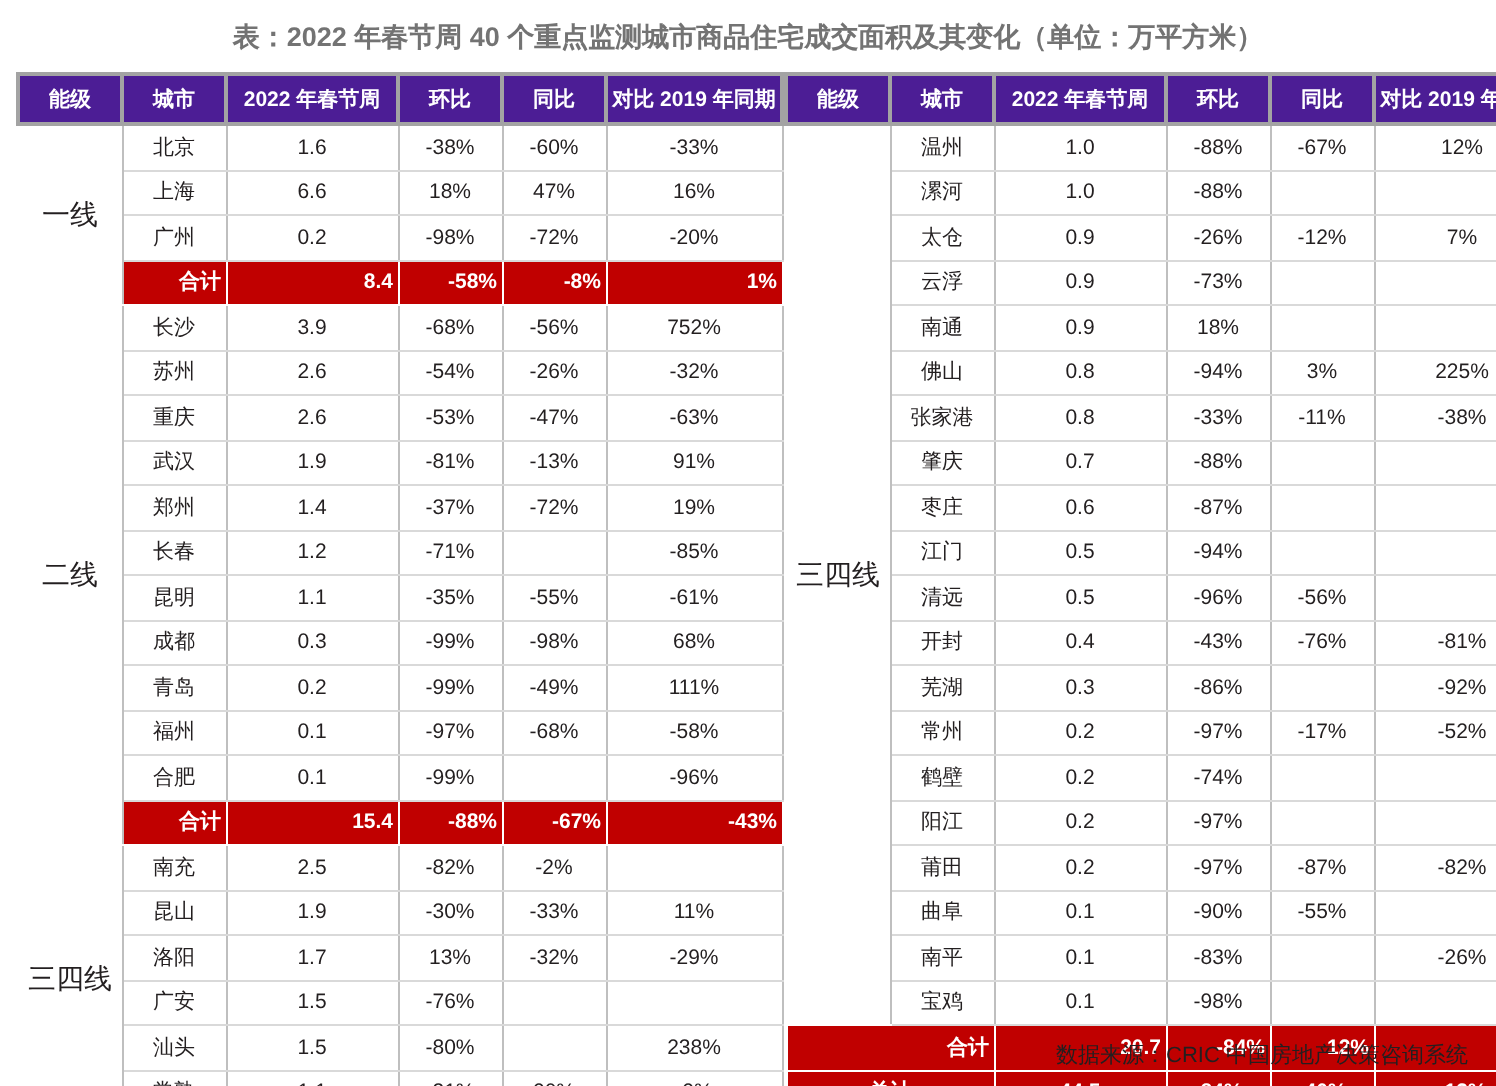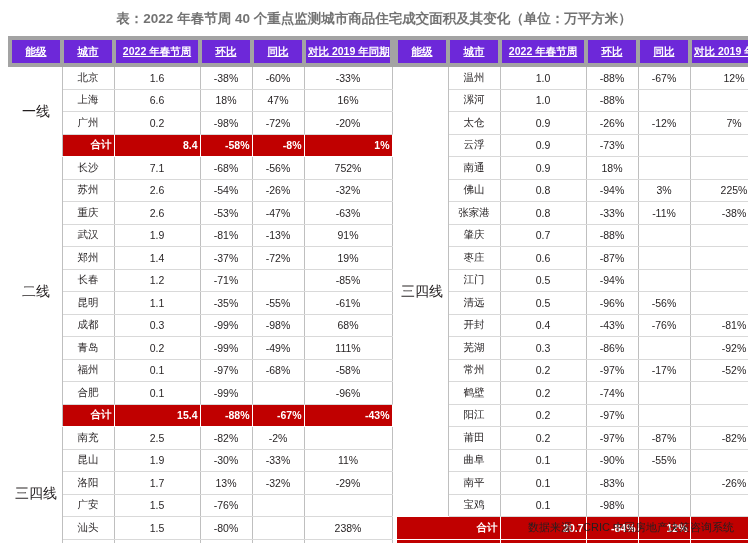--- a/index.html
+++ b/index.html
@@ -35,27 +35,26 @@
   th,td{
     border:1px solid #ffffff;
     text-align:center;
     vertical-align:middle;
     height:21.5px;
     padding:0 2px;
     white-space:nowrap;
     overflow:hidden;
   }
   thead th{
-    background:#6d28d9;
+    background:#4c1d95;
     color:#ffffff;
     font-weight:bold;
     font-size:10.5px;
     height:23px;
-    border:4px solid #a3a3a3;
-    text-decoration:underline;
+    border:2px solid #a3a3a3;
   }
   td.lvl{
     background:#ffffff;
     color:#231f20;
     font-size:14px;
     border-left:1px solid #ffffff;
     border-right:1px solid #bfbfbf;
   }
   td.city{
     background:#ffffff;
@@ -152,21 +151,21 @@
           <tr class="sum">
             <td class="">合计</td>
             <td class="">8.4</td>
             <td class="">-58%</td>
             <td class="">-8%</td>
             <td class="">1%</td>
           </tr>
           <tr>
             <td class="lvl sep-top" rowspan="12">二线</td>
             <td class="city sep-top">长沙</td>
-            <td class="num sep-top">7.1</td>
+            <td class="num sep-top">3.9</td>
             <td class="num sep-top">-68%</td>
             <td class="num sep-top">-56%</td>
             <td class="num sep-top">752%</td>
           </tr>
           <tr>
             <td class="city">苏州</td>
             <td class="num">2.6</td>
             <td class="num">-54%</td>
             <td class="num">-26%</td>
             <td class="num">-32%</td>

